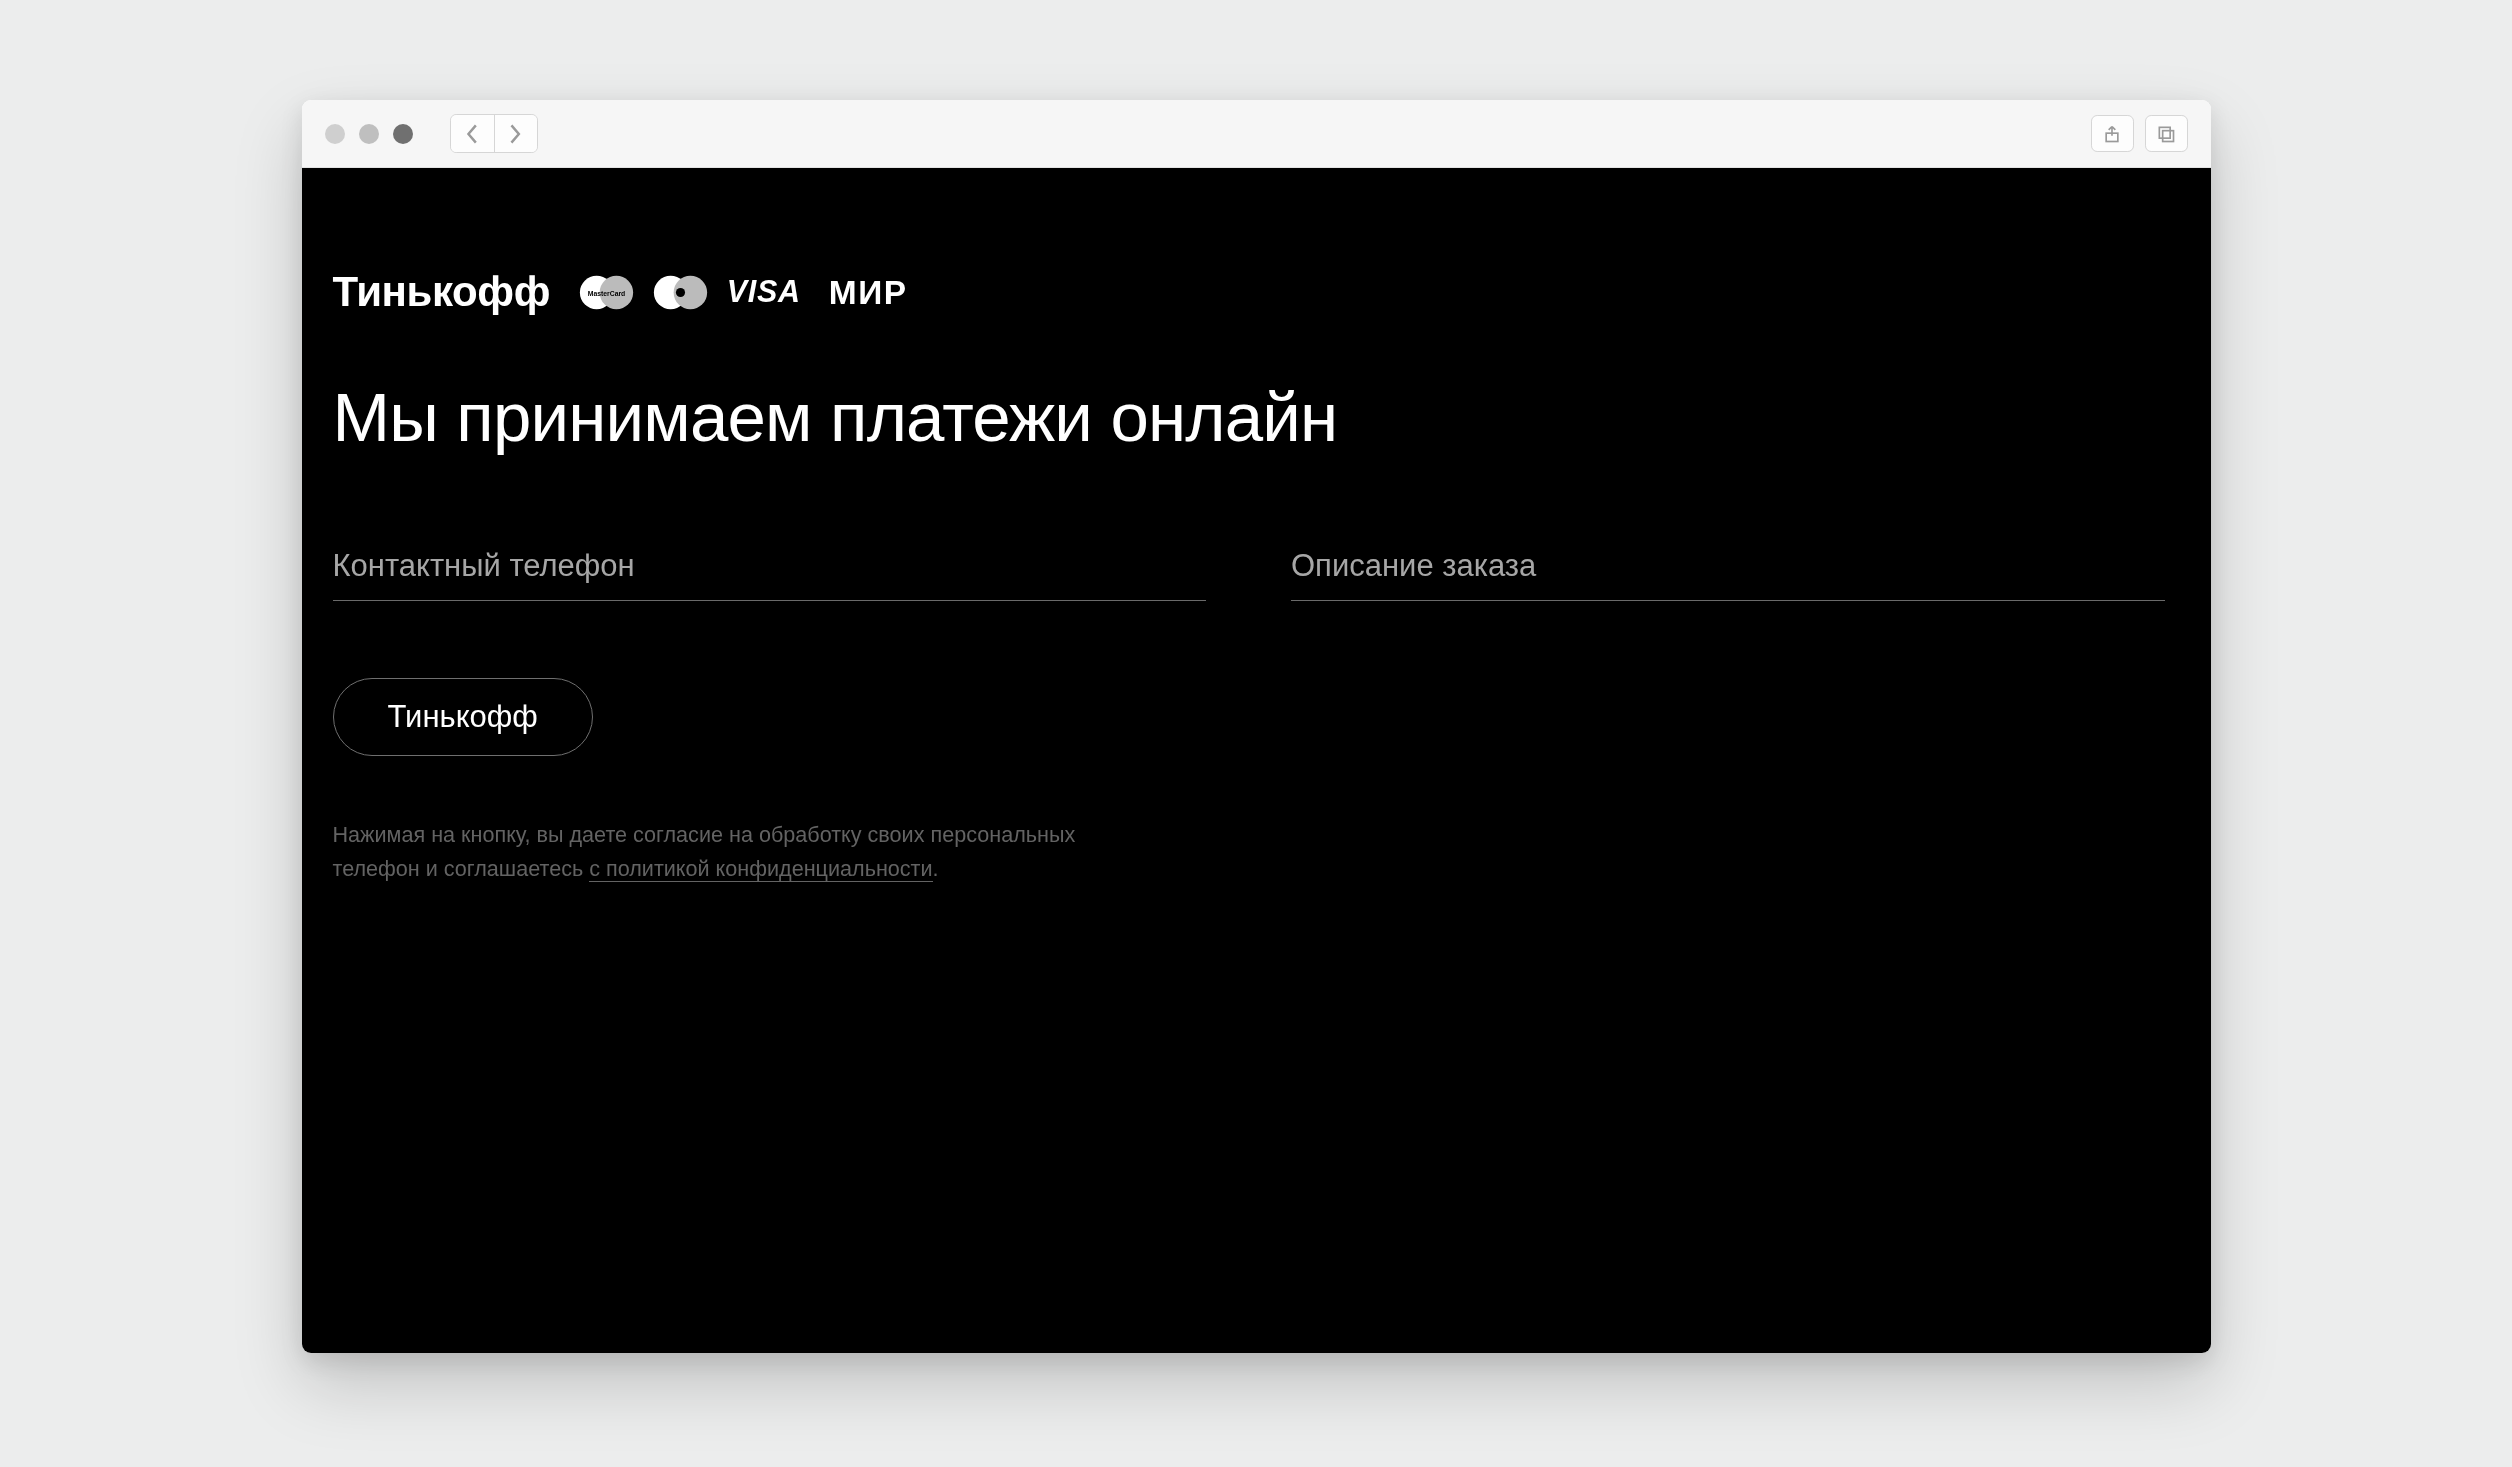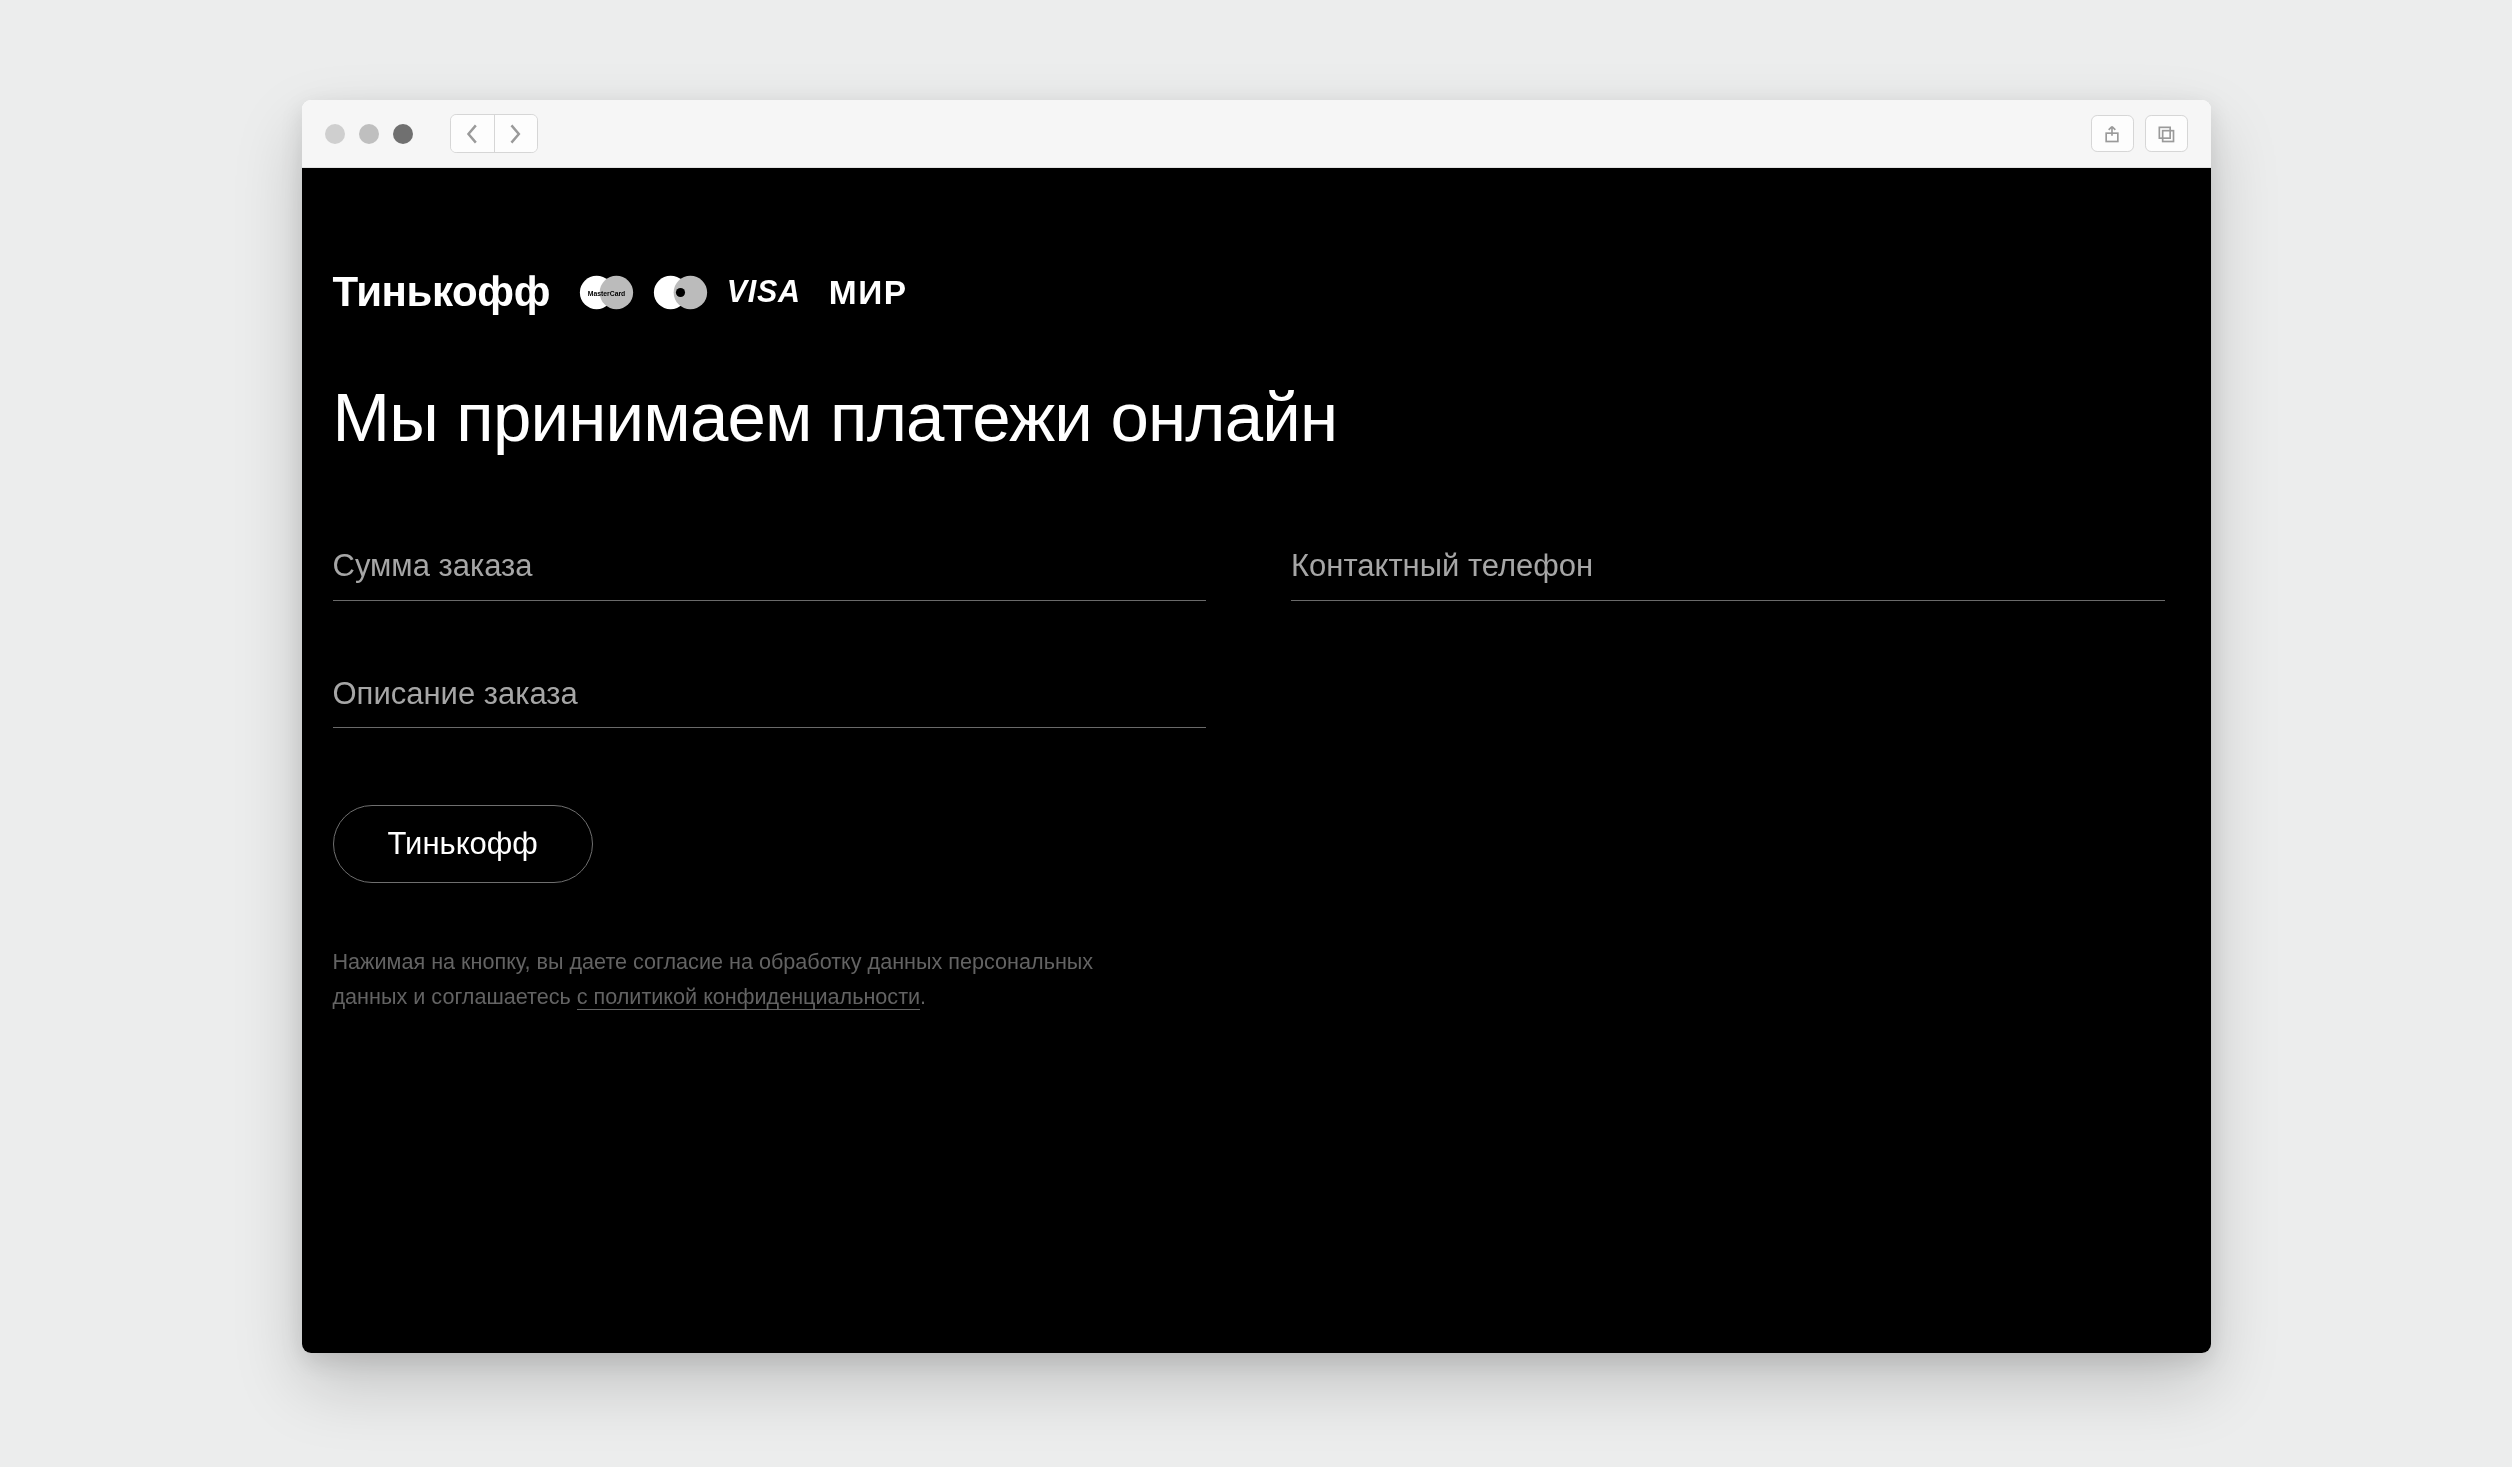--- a/index.html
+++ b/index.html
@@ -217,30 +217,27 @@
         <svg width="108" height="35" viewBox="0 0 140 46">
           <text x="0" y="38" font-size="44" font-weight="900" fill="#fff" letter-spacing="2">МИР</text>
         </svg>
       </div>
     </div>
 
     <h1 class="heading">Мы принимаем платежи онлайн</h1>
 
     <div class="form-grid">
       <div class="input-wrap">
-        <input class="text-input" type="text" placeholder="Сумма заказа" style="">
-      </div>
-      <div class="input-wrap">
         <input class="text-input" type="text" placeholder="Контактный телефон" style="">
       </div>
       <div class="input-wrap">
         <input class="text-input" type="text" placeholder="Описание заказа" style="">
       </div>
     </div>
 
     <button class="submit-btn">Тинькофф</button>
 
     <p class="consent">
-      <span>Нажимая на кнопку, вы даете согласие на обработку данных персональных данных и соглашаетесь </span><a href="#" class="consent-link">с политикой конфиденциальности</a><span>.</span>
+      <span>Нажимая на кнопку, вы даете согласие на обработку своих персональных телефон и соглашаетесь </span><a href="#" class="consent-link">с политикой конфиденциальности</a><span>.</span>
     </p>
   </div>
 </div>
 
 
 </body></html>

